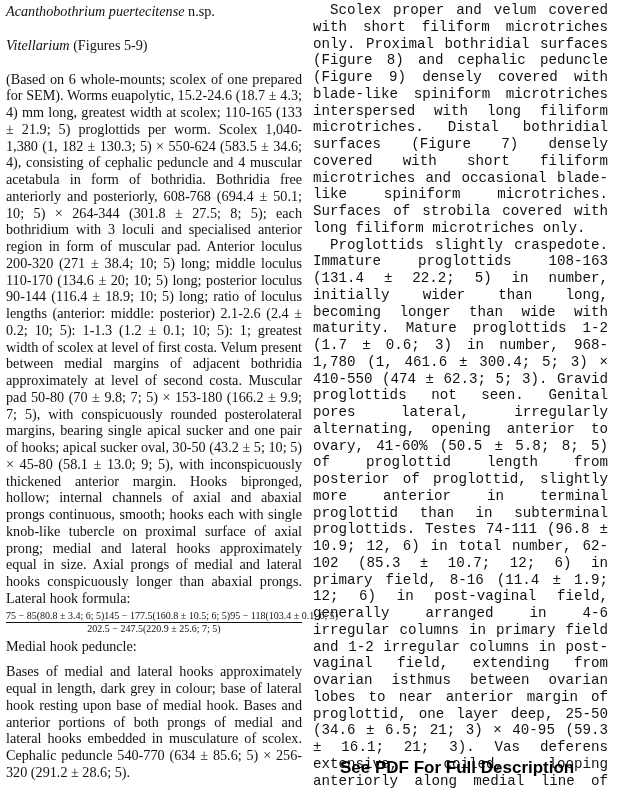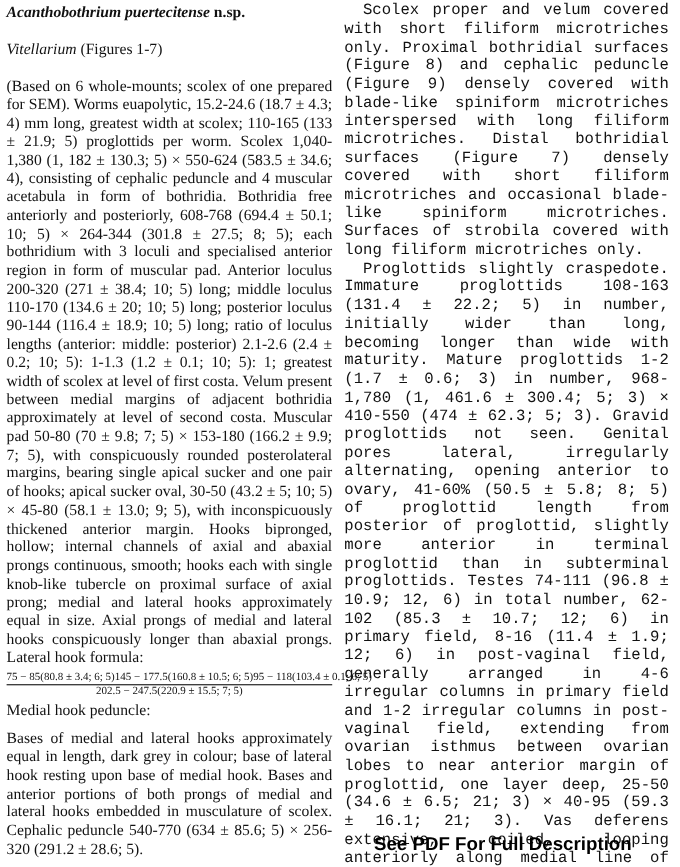--- a/index.html
+++ b/index.html
@@ -8,21 +8,21 @@
     font-family: "Liberation Serif", "DejaVu Serif", serif;
     color: #111111;
   }
   .col {
     position: absolute; top: 0;
     font-size: 14.2px; line-height: 16.75px;
     text-align: justify;
   }
   .col-left { left: 6px; width: 296px; top: 2px; }
   .col-right { left: 313px; width: 295px; top: 2px; }
-  .title { margin: 0; padding-top: 1px; font-weight: bold; font-size: 14.2px; }
+  .title { margin: 0; padding-top: 1px; font-weight: normal; font-size: 14.2px; }
   .title .genus { font-style: italic; }
   .subhead { margin: 17px 0 0 0; }
   .subhead .lbl { font-style: italic; }
   .para { margin: 17px 0 0 0; }
   .para.tight { margin-top: 0; font-family: Liberation Mono, monospace; }
   .indent { text-indent: 17px; }
   .formula-label { margin: 4px 0 1px 0; }
   .formula {
     display: block; margin: 4px 0 0 0; font-size: 10px; line-height: 10px;
     text-align: center;
@@ -34,27 +34,27 @@
     font-family: "Liberation Sans", "DejaVu Sans", sans-serif;
     font-weight: bold; font-size: 17px; color: #000000; text-align: left;
   }
 </style>
 </head>
 <body>
 
 <div class="col col-left">
   <p class="title"><span class="genus">Acanthobothrium puertecitense</span><span> n.sp.</span></p>
 
-  <p class="subhead"><span class="lbl">Vitellarium</span><span> (Figures 1-7)</span></p>
+  <p class="subhead"><span class="lbl">Vitellarium</span><span> (Figures 5-9)</span></p>
 
   <p class="para">(Based on 6 whole-mounts; scolex of one prepared for SEM). Worms euapolytic, 15.2-24.6 (18.7 ± 4.3; 4) mm long, greatest width at scolex; 110-165 (133 ± 21.9; 5) proglottids per worm. Scolex 1,040-1,380 (1, 182 ± 130.3; 5) × 550-624 (583.5 ± 34.6; 4), consisting of cephalic peduncle and 4 muscular acetabula in form of bothridia. Bothridia free anteriorly and posteriorly, 608-768 (694.4 ± 50.1; 10; 5) × 264-344 (301.8 ± 27.5; 8; 5); each bothridium with 3 loculi and specialised anterior region in form of muscular pad. Anterior loculus 200-320 (271 ± 38.4; 10; 5) long; middle loculus 110-170 (134.6 ± 20; 10; 5) long; posterior loculus 90-144 (116.4 ± 18.9; 10; 5) long; ratio of loculus lengths (anterior: middle: posterior) 2.1-2.6 (2.4 ± 0.2; 10; 5): 1-1.3 (1.2 ± 0.1; 10; 5): 1; greatest width of scolex at level of first costa. Velum present between medial margins of adjacent bothridia approximately at level of second costa. Muscular pad 50-80 (70 ± 9.8; 7; 5) × 153-180 (166.2 ± 9.9; 7; 5), with conspicuously rounded posterolateral margins, bearing single apical sucker and one pair of hooks; apical sucker oval, 30-50 (43.2 ± 5; 10; 5) × 45-80 (58.1 ± 13.0; 9; 5), with inconspicuously thickened anterior margin. Hooks bipronged, hollow; internal channels of axial and abaxial prongs continuous, smooth; hooks each with single knob-like tubercle on proximal surface of axial prong; medial and lateral hooks approximately equal in size. Axial prongs of medial and lateral hooks conspicuously longer than abaxial prongs. Lateral hook formula:</p>
 
   <div class="formula">
     <span class="num">75 − 85(80.8 ± 3.4; 6; 5)145 − 177.5(160.8 ± 10.5; 6; 5)95 − 118(103.4 ± 0.1; 6; 5)</span>
-    <span class="den">202.5 − 247.5(220.9 ± 15.5; 7; 5)</span>
+    <span class="den">202.5 − 247.5(220.9 ± 25.6; 7; 5)</span>
   </div>
 
   <p class="formula-label">Medial hook peduncle:</p>
 
   <div class="formula" style="margin-top:0">
   </div>
 
   <p class="para" style="margin-top:9px">Bases of medial and lateral hooks approximately equal in length, dark grey in colour; base of lateral hook resting upon base of medial hook. Bases and anterior portions of both prongs of medial and lateral hooks embedded in musculature of scolex. Cephalic peduncle 540-770 (634 ± 85.6; 5) × 256-320 (291.2 ± 28.6; 5).</p>
 </div>
 

